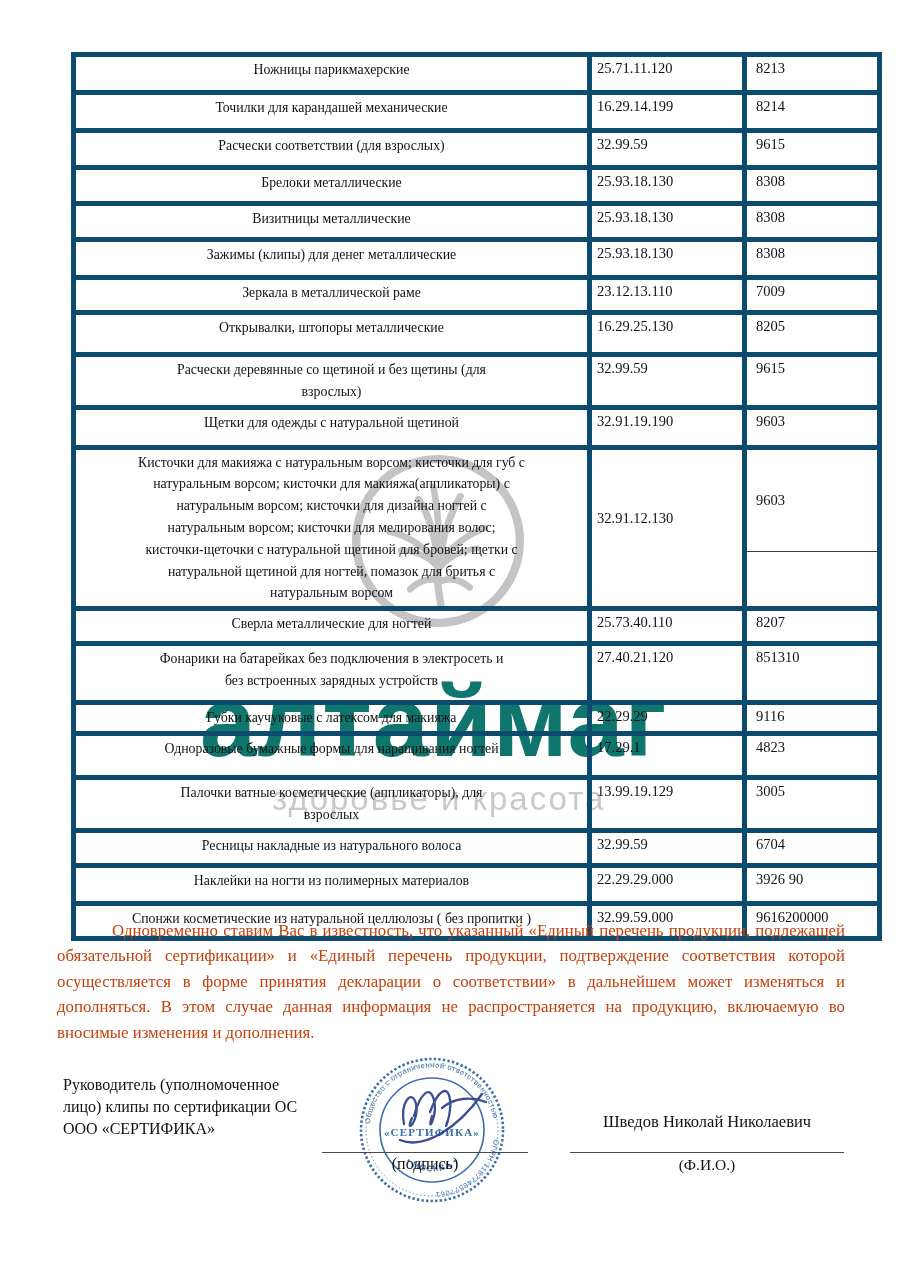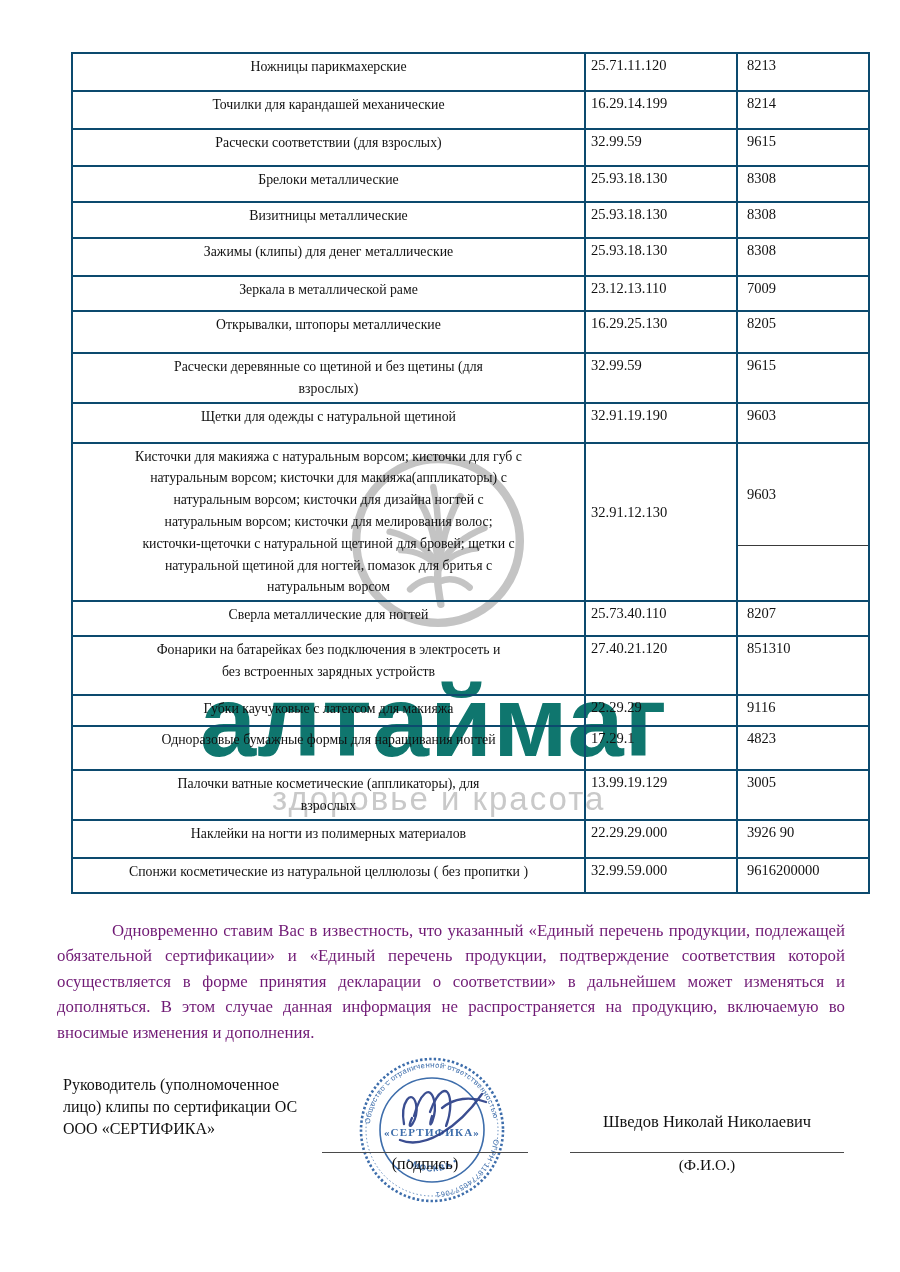--- a/index.html
+++ b/index.html
@@ -20,41 +20,41 @@
     font-family:Liberation Sans, sans-serif;
     font-size:33px; letter-spacing:2px; color:#c9c9c9; white-space:nowrap;
   }
   
   .tbl-wrap{position:absolute; left:71px; top:52px; z-index:2;}
   table.products{
     border-collapse:collapse; table-layout:fixed; width:729px;
     background:transparent;
   }
   table.products td{
-    border:2px solid #0c4a6e; vertical-align:top; background:transparent;
+    border:5px solid #0c4a6e; vertical-align:top; background:transparent;
     overflow:hidden;
   }
   td.c-product{
     width:471px; text-align:center; font-size:13.8px; line-height:1.58;
     padding:2px 20px; white-space:pre-line;
   }
   td.c-code{ width:141px; font-size:14.5px; padding:3px 4px 0 5px; }
   td.c-tnved{ width:117px; font-size:14.5px; padding:3px 4px 0 9px; }
   tr.row-split td.c-code{ vertical-align:middle; padding:0 4px 18px 5px; }
   td.c-tnved.split{ padding:0; }
   .split-top{
     height:102px; box-sizing:border-box; border-bottom:1px solid #3a3a3a;
     display:flex; align-items:center; padding-left:9px; font-size:14.5px;
   }
   .split-bottom{ height:53px; }
   
   .notice{
     position:absolute; left:57px; top:918px; width:788px; z-index:2;
     font-size:16.8px; line-height:25.4px; text-align:justify;
-    text-indent:55px; color:#701a75;
+    text-indent:55px; color:#c2410c;
   }
   
   .signer-title{
     position:absolute; left:63px; top:1074px; width:258px; z-index:2;
     font-size:16px; line-height:22px;
   }
   .stamp{position:absolute; left:354px; top:1052px; z-index:2;}
   .sig-line{
     position:absolute; left:322px; top:1152px; width:206px; z-index:3;
     border-top:1.4px solid #4a4a4a;
@@ -188,20 +188,25 @@
           <tr style="height: 44px;">
             <td class="c-product">Одноразовые бумажные формы для наращивания ногтей</td>
             <td class="c-code">17.29.1</td>
             <td class="c-tnved">4823</td>
           </tr>
           <tr style="height: 38px; margin-top: 48px;">
             <td class="c-product">Палочки ватные косметические (аппликаторы), для
 взрослых</td>
             <td class="c-code">13.99.19.129</td>
             <td class="c-tnved">3005</td>
+          </tr>
+          <tr style="height: 35px;">
+            <td class="c-product">Ресницы накладные из натурального волоса</td>
+            <td class="c-code">32.99.59</td>
+            <td class="c-tnved">6704</td>
           </tr>
           <tr style="height: 38px;">
             <td class="c-product">Наклейки на ногти из полимерных материалов</td>
             <td class="c-code">22.29.29.000</td>
             <td class="c-tnved">3926 90</td>
           </tr>
           <tr style="height: 35px;">
             <td class="c-product">Спонжи косметические из натуральной целлюлозы ( без пропитки )</td>
             <td class="c-code">32.99.59.000</td>
             <td class="c-tnved">9616200000</td>

